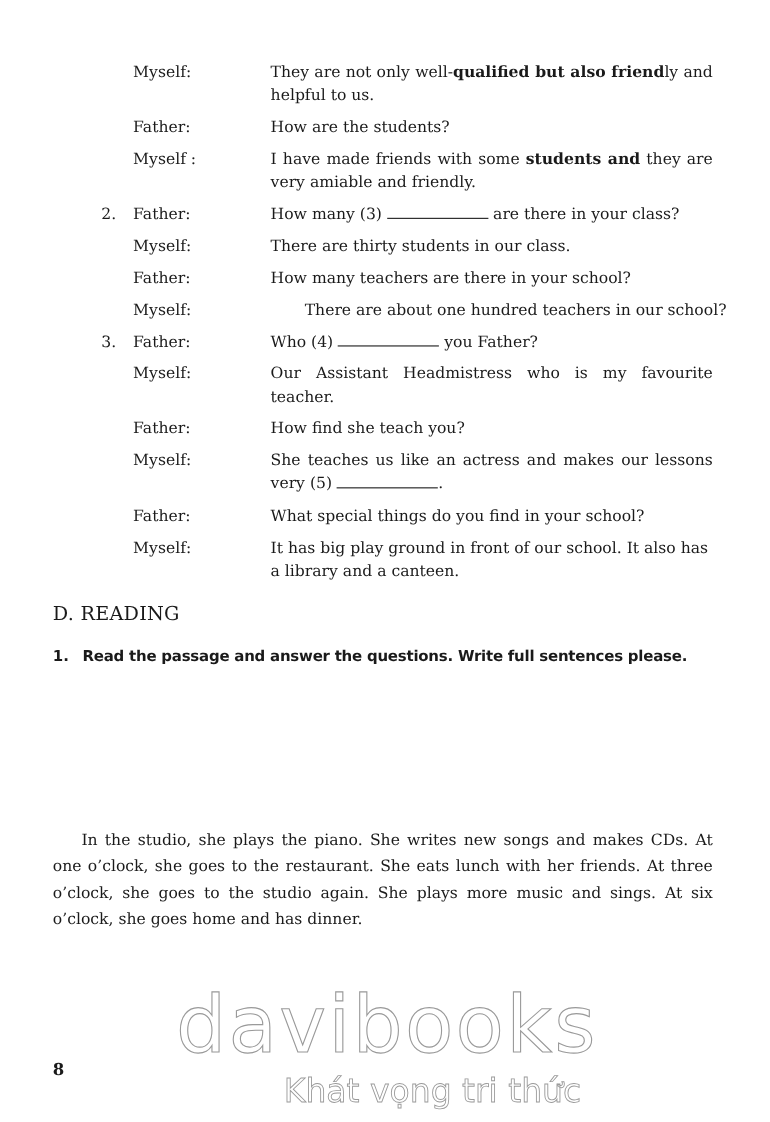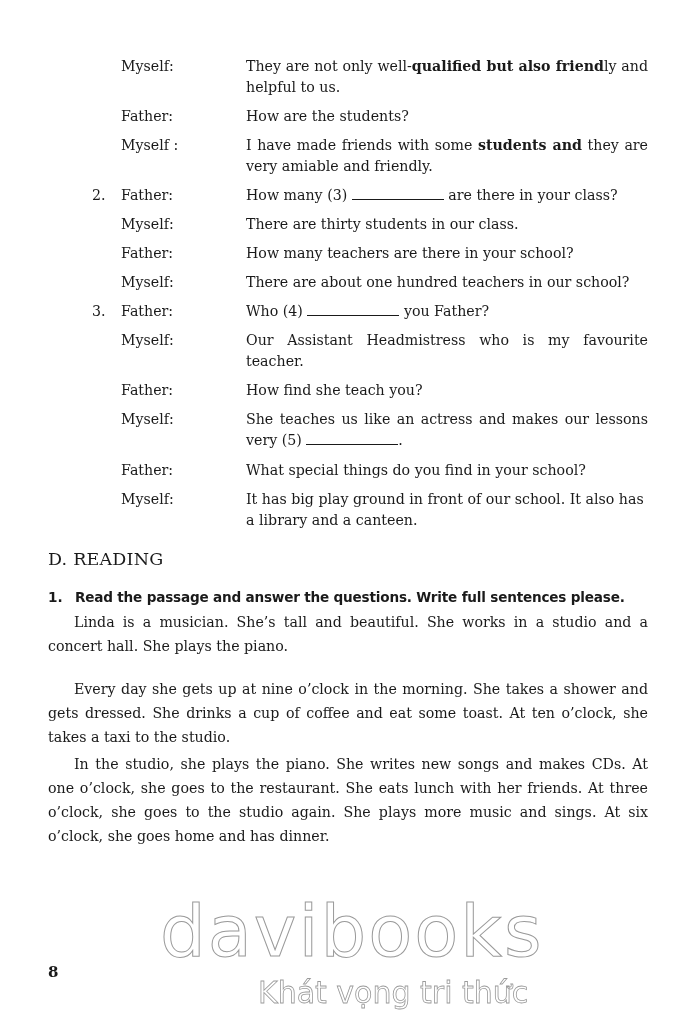--- a/index.html
+++ b/index.html
@@ -69,21 +69,21 @@
     <span class="txt">There are thirty students in our class.</span>
   </div>
 
   <div class="dlg" style="top:243px;">
     <span class="spk">Father:</span>
     <span class="txt">How many teachers are there in your school?</span>
   </div>
 
   <div class="dlg" style="top:272px;">
     <span class="spk">Myself:</span>
-    <span class="txt tight" style="white-space:nowrap;">There are about one hundred teachers in our school?</span>
+    <span class="txt tight" style="white-space:nowrap;margin-left:31px;">There are about one hundred teachers in our school?</span>
   </div>
 
   <div class="dlg" style="top:301px;">
     <span class="num">3.</span>
     <span class="spk">Father:</span>
     <span class="txt tight"><span>Who (4) </span><span class="blank"></span><span> you Father?</span></span>
   </div>
 
   <div class="dlg" style="top:330px;">
     <span class="spk">Myself:</span>
@@ -110,21 +110,19 @@
     <span class="txt tight">It has big play ground in front of our school. It also has a library and a canteen.</span>
   </div>
 
   <div class="heading">D. READING</div>
 
   <div class="task">
     <span class="tn">1.</span>
     <span class="tt">Read the passage and answer the questions. Write full sentences please.</span>
   </div>
 
-  <p class="para" style="top:610px; margin:0;">Linda is a musician. She’s tall and beautiful. She works in a studio and a concert hall. She plays the piano.</p>
-  <p class="para" style="top:677px; margin:0;">Every day she gets up at nine o’clock in the morning. She takes a shower and gets dressed. She drinks a cup of coffee and eat some toast. At ten o’clock, she takes a taxi to the studio.</p>
   <p class="para" style="top:752px; margin:0;">In the studio, she plays the piano. She writes new songs and makes CDs. At one o’clock, she goes to the restaurant. She eats lunch with her friends. At three o’clock, she goes to the studio again. She plays more music and sings. At six o’clock, she goes home and has dinner.</p>
 
   <div class="pagenum">8</div>
 
   <div class="wm-big">davibooks</div>
   <div class="wm-small">Khát vọng tri thức</div>
 </div>
 
 </body></html>

